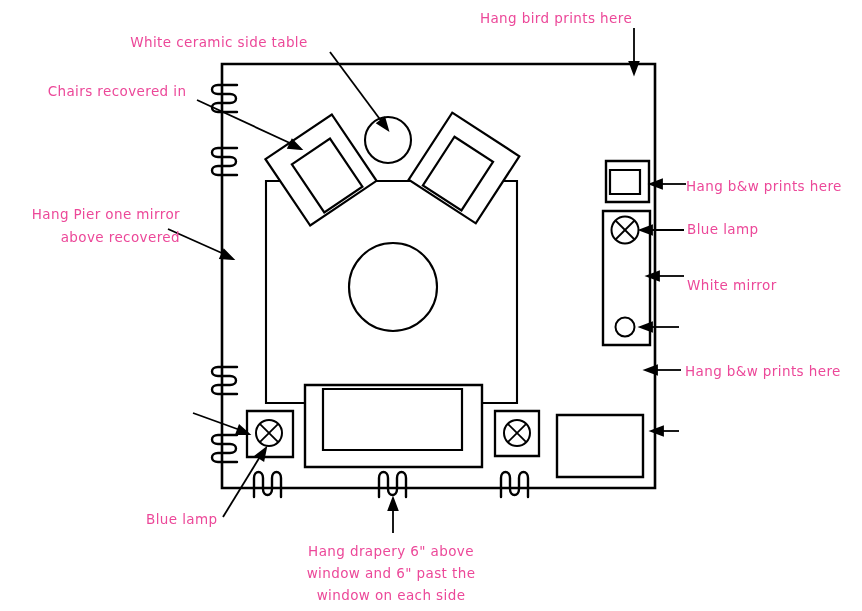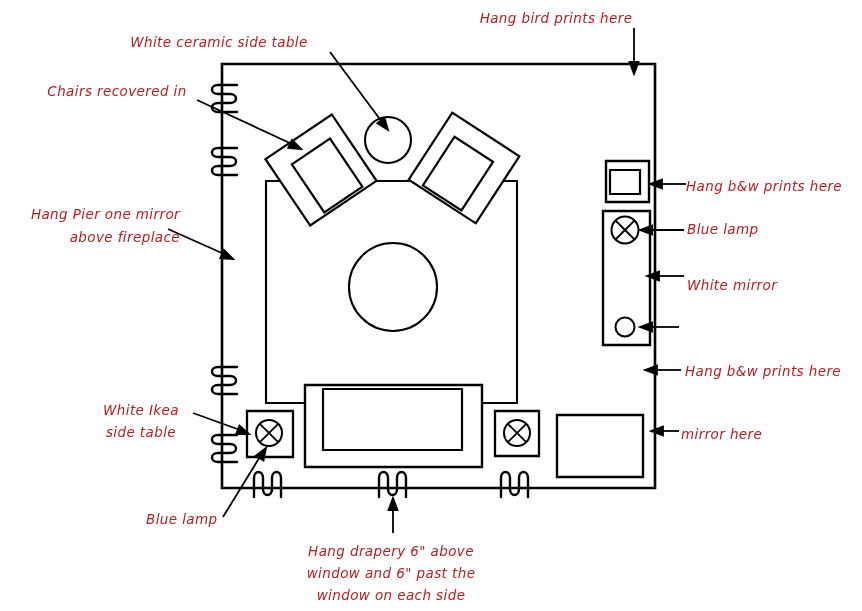--- a/index.html
+++ b/index.html
@@ -7,25 +7,24 @@
     position:relative;
     width:862px;height:611px;
     background:#ffffff;
     font-family:"DejaVu Sans",sans-serif;
     overflow:hidden;
   }
   svg.plan{position:absolute;left:0;top:0;}
   .plan *{vector-effect:non-scaling-stroke;}
   .label{
     position:absolute;
-    font-style:italic;
     font-size:13.5px;
     line-height:21px;
     letter-spacing:0.4px;
-    color:#b91c1c;
+    color:#ec4899;
     white-space:nowrap;
   }
   .label span{display:block;}
   .center{text-align:center;}
   
   .l-ceramic   {left:124px;top:32px;width:190px;}
   .l-bird      {left:476px;top:8px;width:160px;}
   .l-chairs    {left:37px;top:81px;width:160px;}
   .l-pier      {left:20px;top:203px;width:160px;line-height:23px;text-align:right;}
   .l-bw-top    {left:686px;top:176px;}
@@ -179,52 +178,47 @@
   <div class="label l-bird center">
     <span>Hang bird prints here</span>
   </div>
 
   <div class="label l-chairs center">
     <span>Chairs recovered in</span>
   </div>
 
   <div class="label l-pier center">
     <span>Hang Pier one mirror</span>
-    <span>above fireplace</span>
+    <span>above recovered</span>
   </div>
 
   <div class="label l-bw-top">
     <span>Hang b&amp;w prints here</span>
   </div>
 
   <div class="label l-lamp-r">
     <span>Blue lamp</span>
   </div>
 
   <div class="label l-mirror">
     <span>White mirror</span>
   </div>
 
 
   <div class="label l-bw-bot">
     <span>Hang b&amp;w prints here</span>
   </div>
 
-  <div class="label l-ikea center">
-    <span>White Ikea</span>
-    <span>side table</span>
-  </div>
 
   <div class="label l-lamp-l">
     <span>Blue lamp</span>
   </div>
 
   <div class="label l-drapery center">
     <span>Hang drapery 6" above</span>
     <span>window and 6" past the</span>
     <span>window on each side</span>
   </div>
 
   <div class="label l-gold">
-    <span>mirror here</span>
   </div>
 
 </div>
 
 </body></html>

